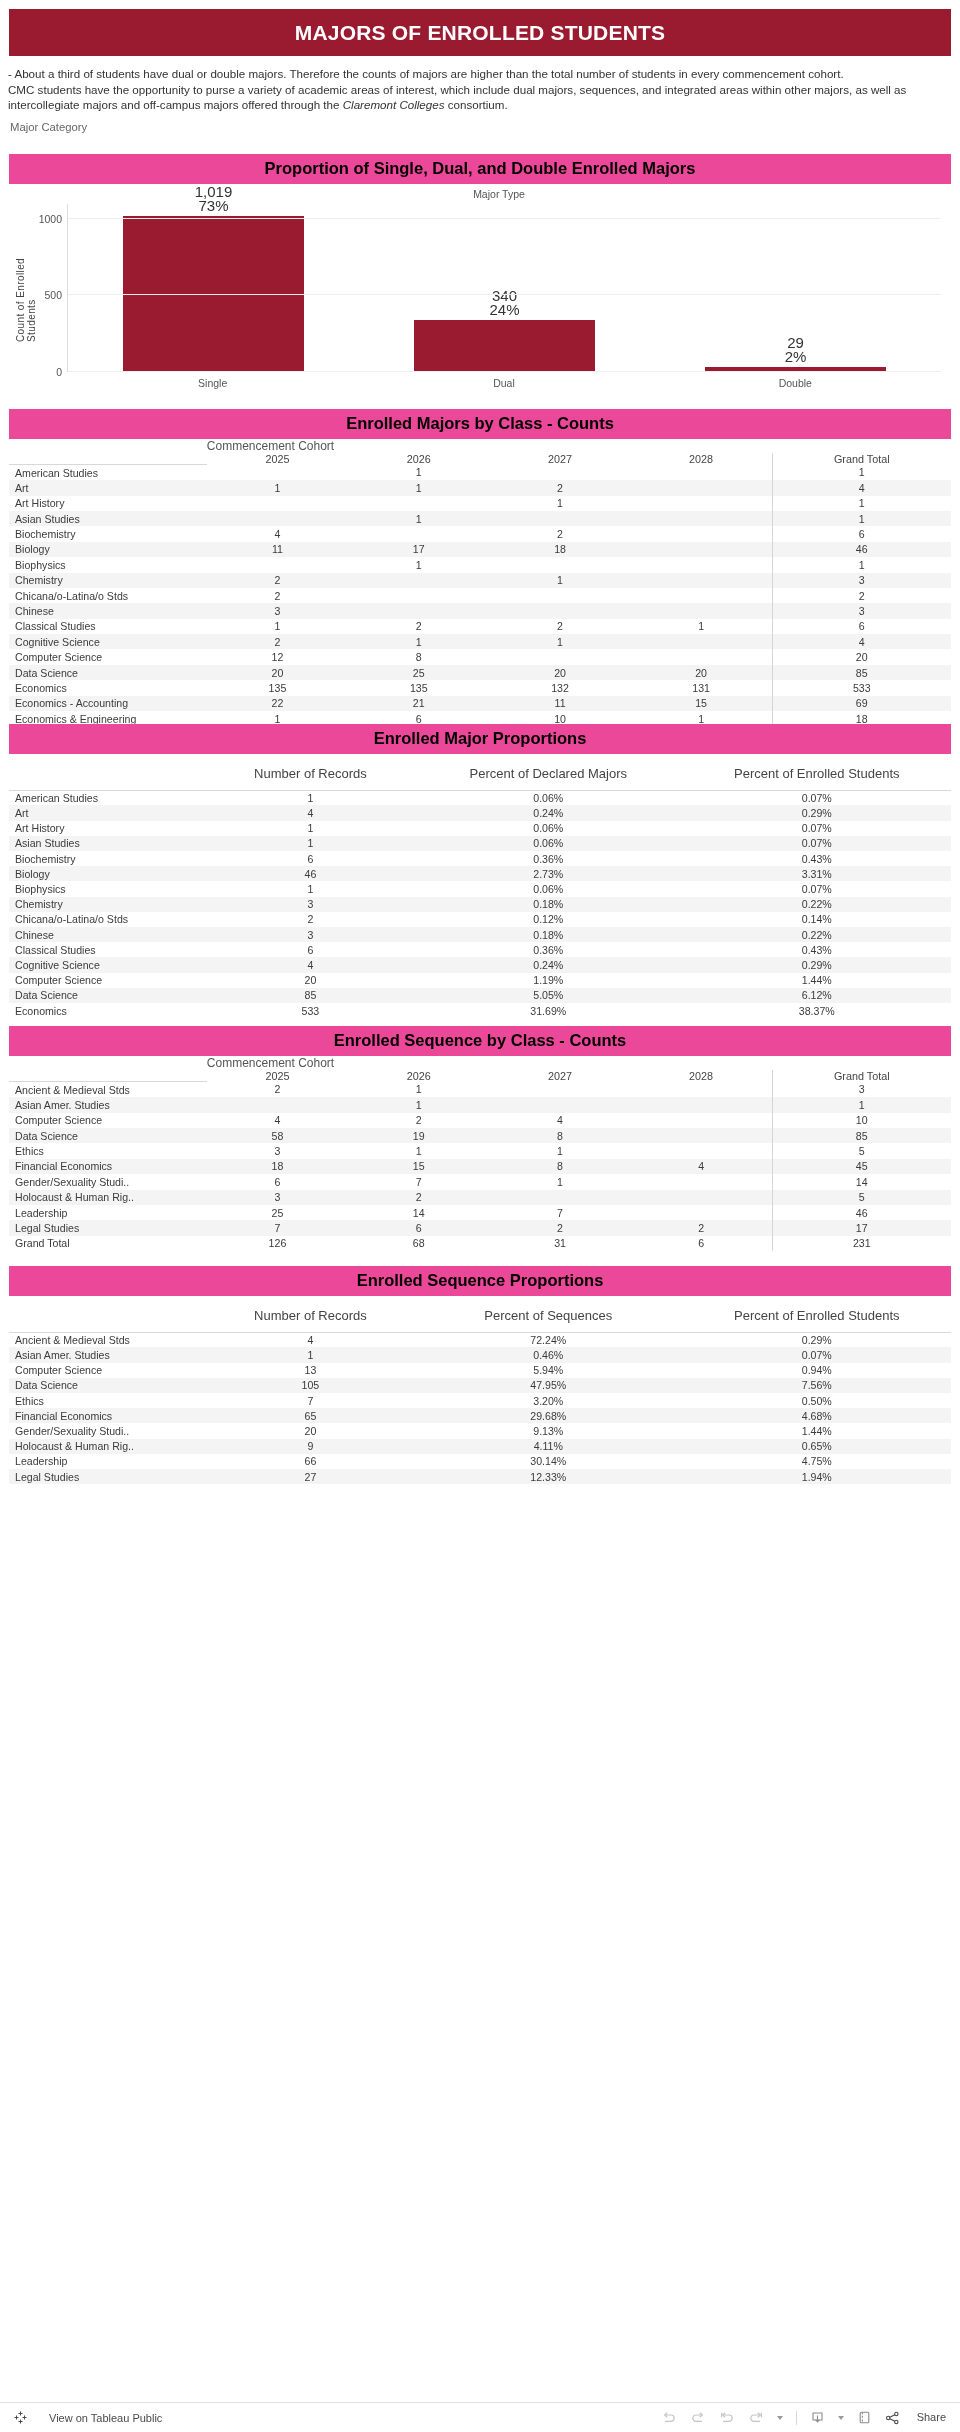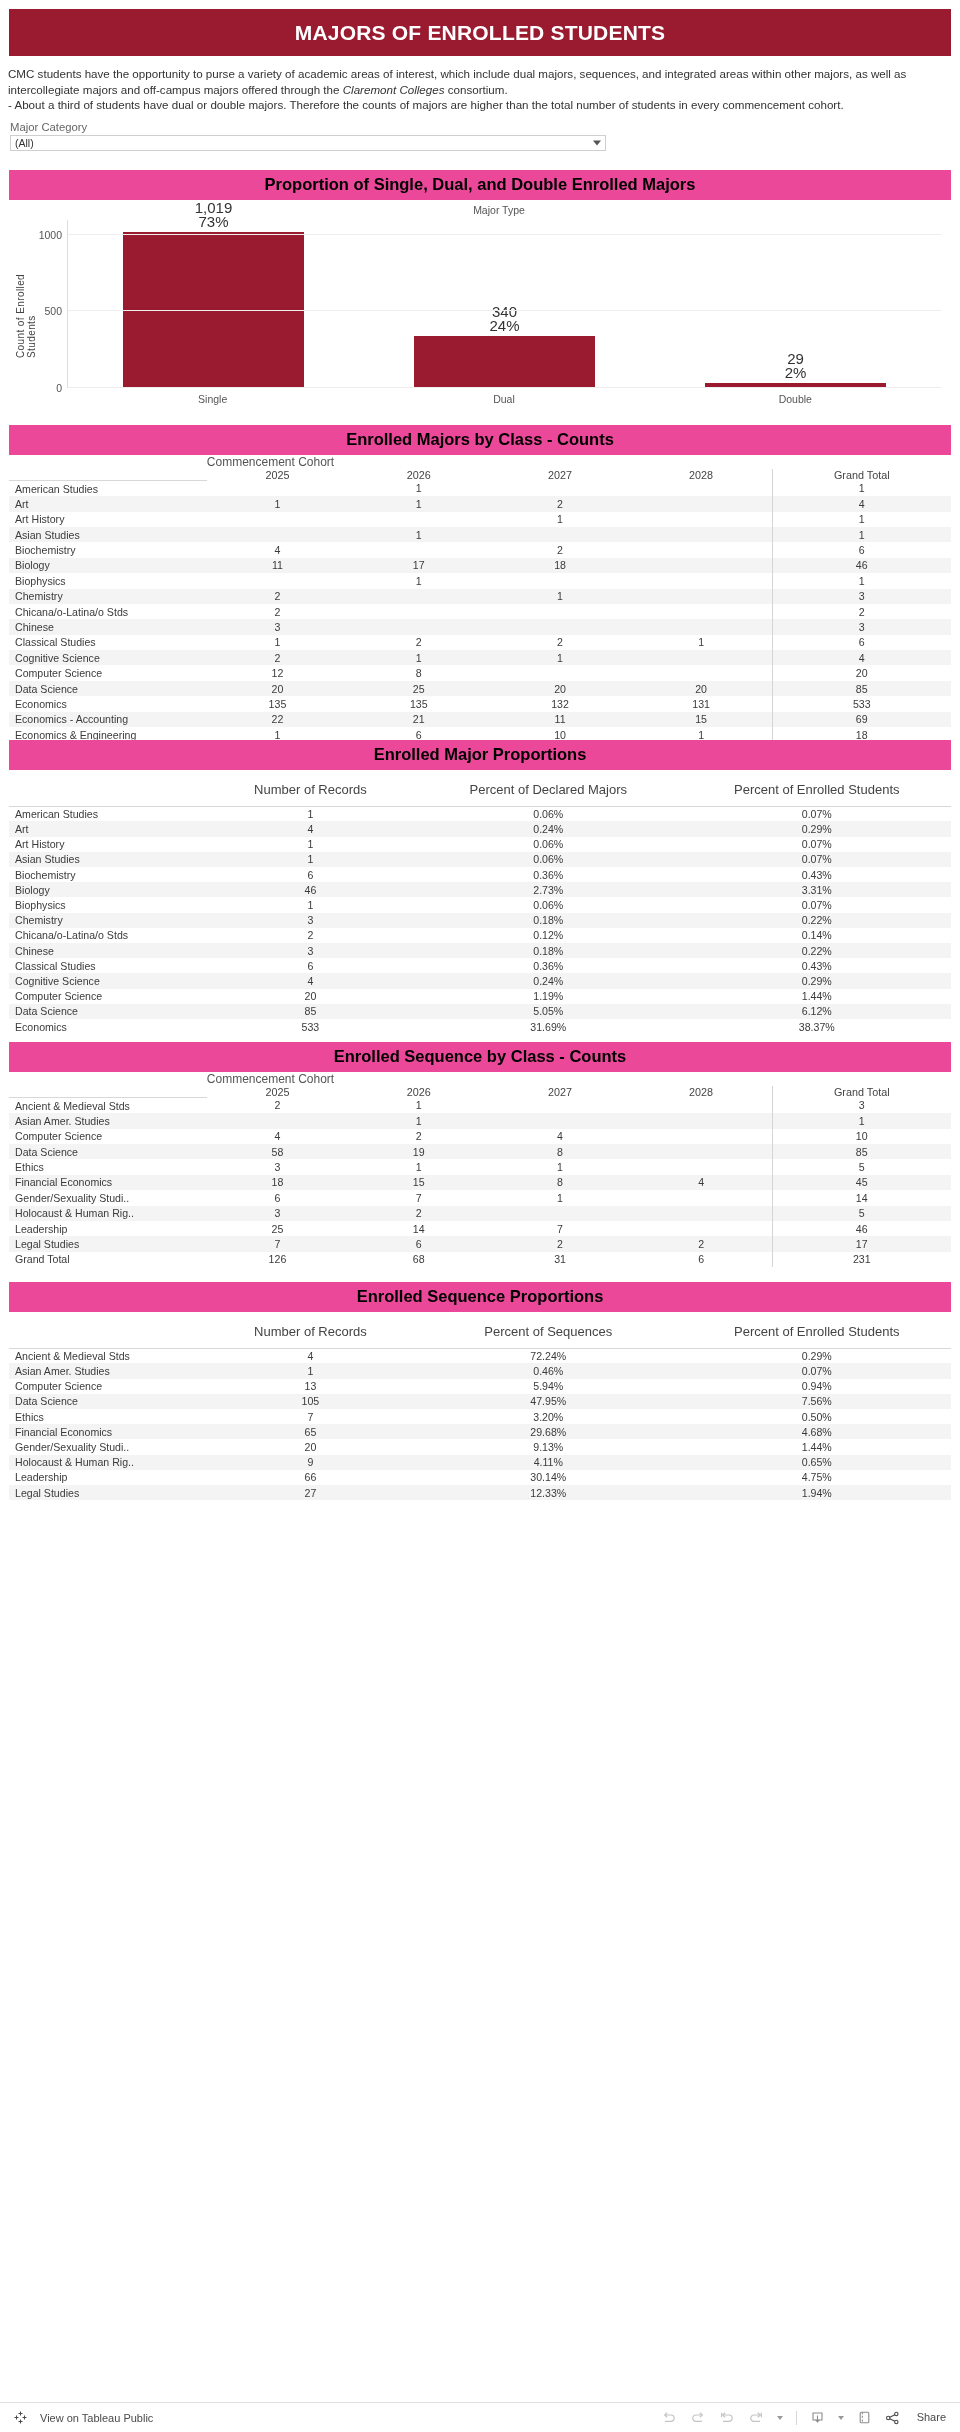--- a/index.html
+++ b/index.html
@@ -239,21 +239,21 @@
     left: 0; right: 0; bottom: 0;
     height: 30px;
     border-top: 1px solid #e0e0e0;
     background: #ffffff;
     display: flex;
     align-items: center;
     padding: 0 14px;
     font-size: 11px;
     color: #4a4a4a;
   }
-  .tb-left { display: flex; align-items: center; gap: 13px; }
+  .tb-left { display: flex; align-items: center; gap: 22px; }
   .tb-right {
     margin-left: auto;
     display: flex;
     align-items: center;
     gap: 13px;
     color: #bdbdbd;
   }
   .tb-icon { display:inline-flex; align-items:center; justify-content:center; }
   .tb-sep { width: 1px; height: 14px; background: #d6d6d6; }
   .tb-share { display:flex; align-items:flex-start; gap:17px; color:#4a4a4a; }
@@ -265,30 +265,26 @@
   }
 </style>
 </head>
 <body>
 
 <div class="title-banner">
   <span>MAJORS OF ENROLLED STUDENTS</span>
 </div>
 
 <div class="desc">
+  <p>- About a third of students have dual or double majors.  Therefore the counts of majors are higher than the total number of students in every commencement cohort.</p>
   <p><span>CMC students have the opportunity to purse a variety of academic areas of interest, which include dual majors, sequences, and integrated areas within other majors, as well as intercollegiate majors and off-campus majors offered through the </span><span class="it">Claremont Colleges</span><span> consortium.</span></p>
-  <p>- About a third of students have dual or double majors.  Therefore the counts of majors are higher than the total number of students in every commencement cohort.</p>
 </div>
 
 <div class="filter-wrap">
   <div class="filter-label">Major Category</div>
-  <div class="filter-select">
-    <span>(All)</span>
-    <span class="filter-arrow"></span>
-  </div>
 </div>
 
 <div style="height:19px"></div>
 
 <div class="sec-banner">
   <span>Proportion of Single, Dual, and Double Enrolled Majors</span>
 </div>
 
 <div class="chart-area">
   <div class="chart-col-title">Major Type</div>

